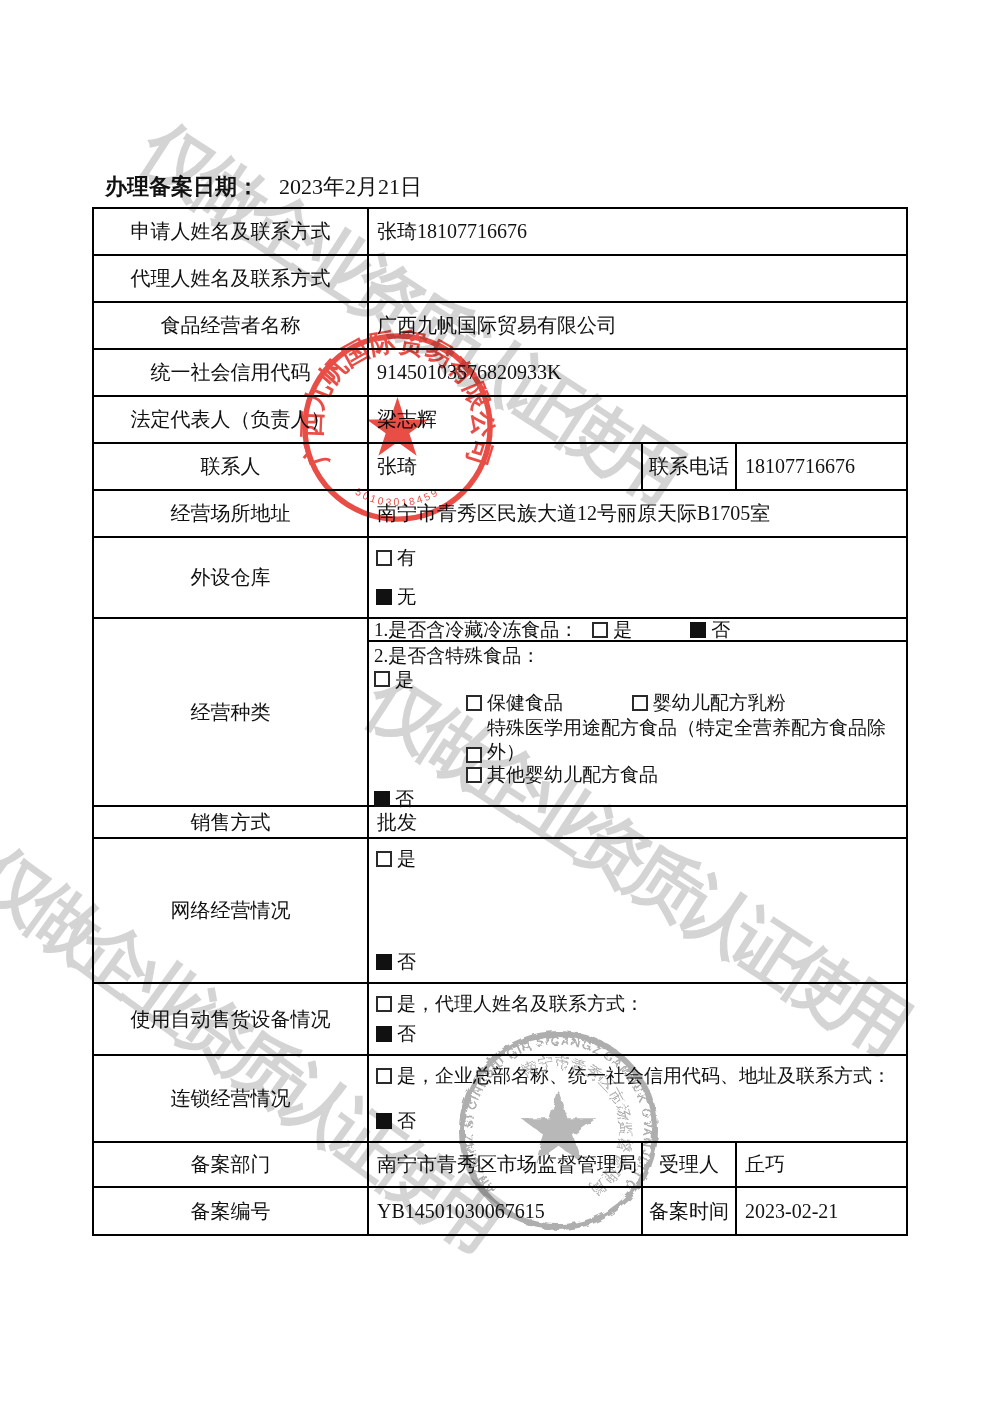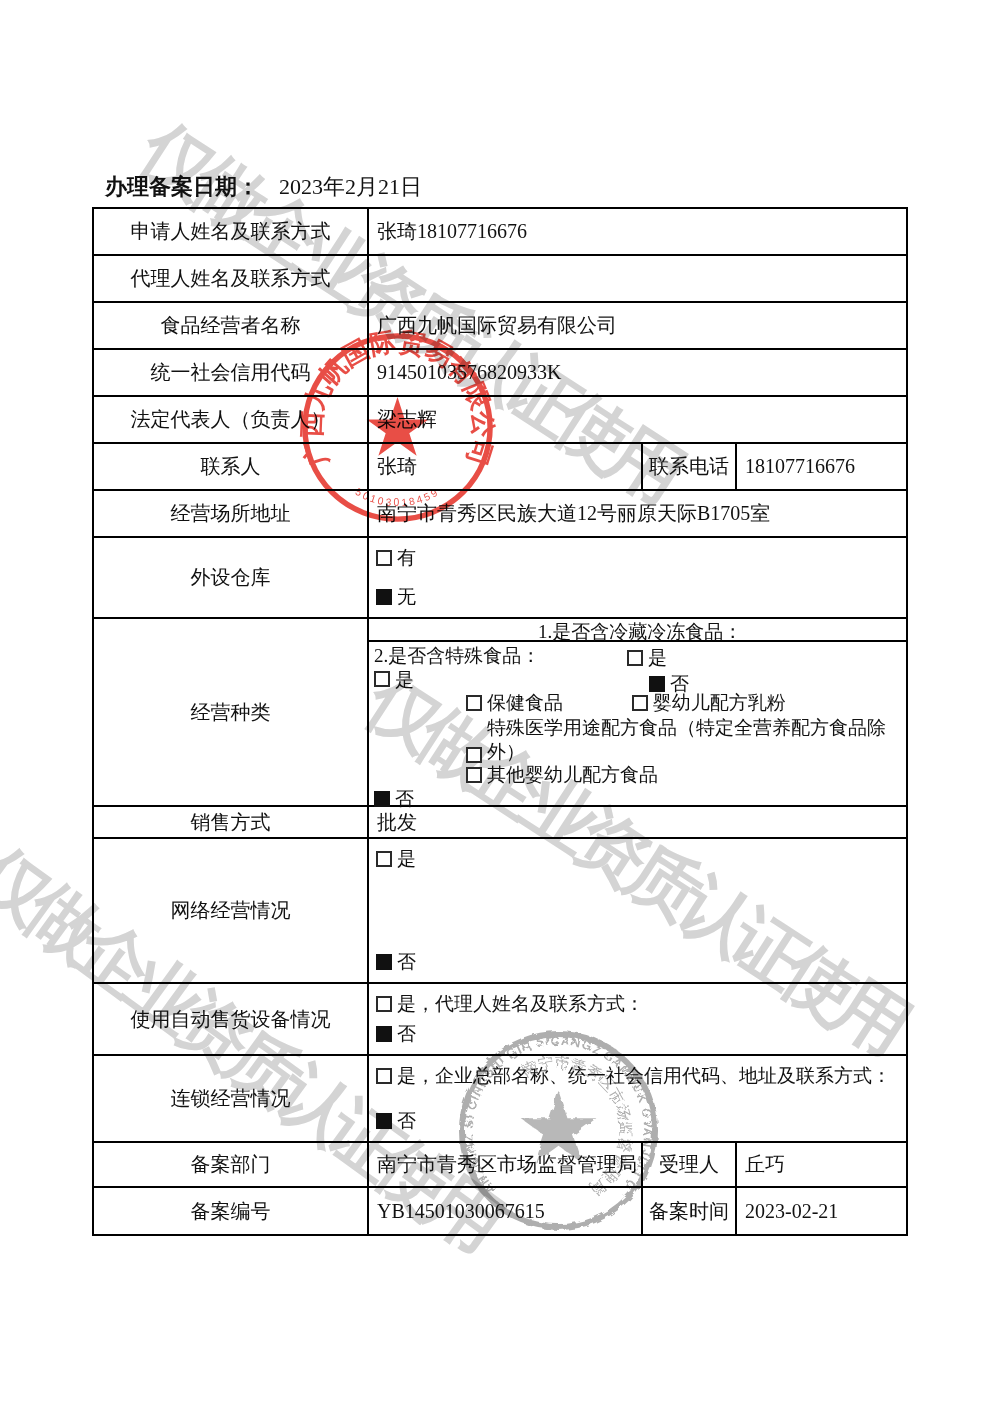--- a/index.html
+++ b/index.html
@@ -32,21 +32,21 @@
         justify-content:center;font-size:20px;box-sizing:border-box;}
   .col{flex-direction:column;align-items:flex-start;justify-content:space-between;
        padding:7px 0 7px 7px;font-size:19px;}
   .colz{flex-direction:column;align-items:stretch;padding:0;font-size:19px;}
   .opt{display:flex;align-items:center;}
   .iopt{display:inline-flex;align-items:center;}
   .box{display:inline-block;width:12px;height:12px;border:2px solid #2a2a2a;
        margin-right:5px;flex:0 0 auto;background:#fff;}
   .box.filled{background:#111;border-color:#111;}
   .subrow1{height:23px;border-bottom:2px solid #000;display:flex;align-items:center;
-           padding-left:5px;box-sizing:border-box;font-size:19px;flex-direction:column;}
+           padding-left:5px;box-sizing:border-box;font-size:19px;}
   .subrow1 .m1{margin-left:14px;}
   .subrow1 .m2{margin-left:58px;}
   .subrow2{flex:1;padding:2px 6px 3px 5px;line-height:23.5px;font-size:19px;}
   .indent{margin-left:92px;}
   .gap64{margin-left:64px;}
   .hang{display:flex;align-items:flex-end;}
   .hang .box{margin-top:5px;}
   
   .seal-red{position:absolute;left:297px;top:329px;width:201px;height:197px;
             opacity:.88;mix-blend-mode:multiply;z-index:3;}

